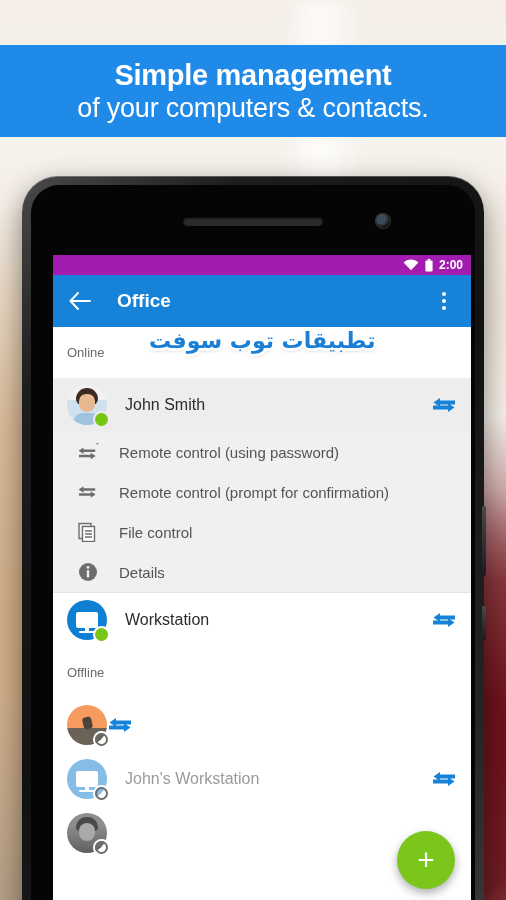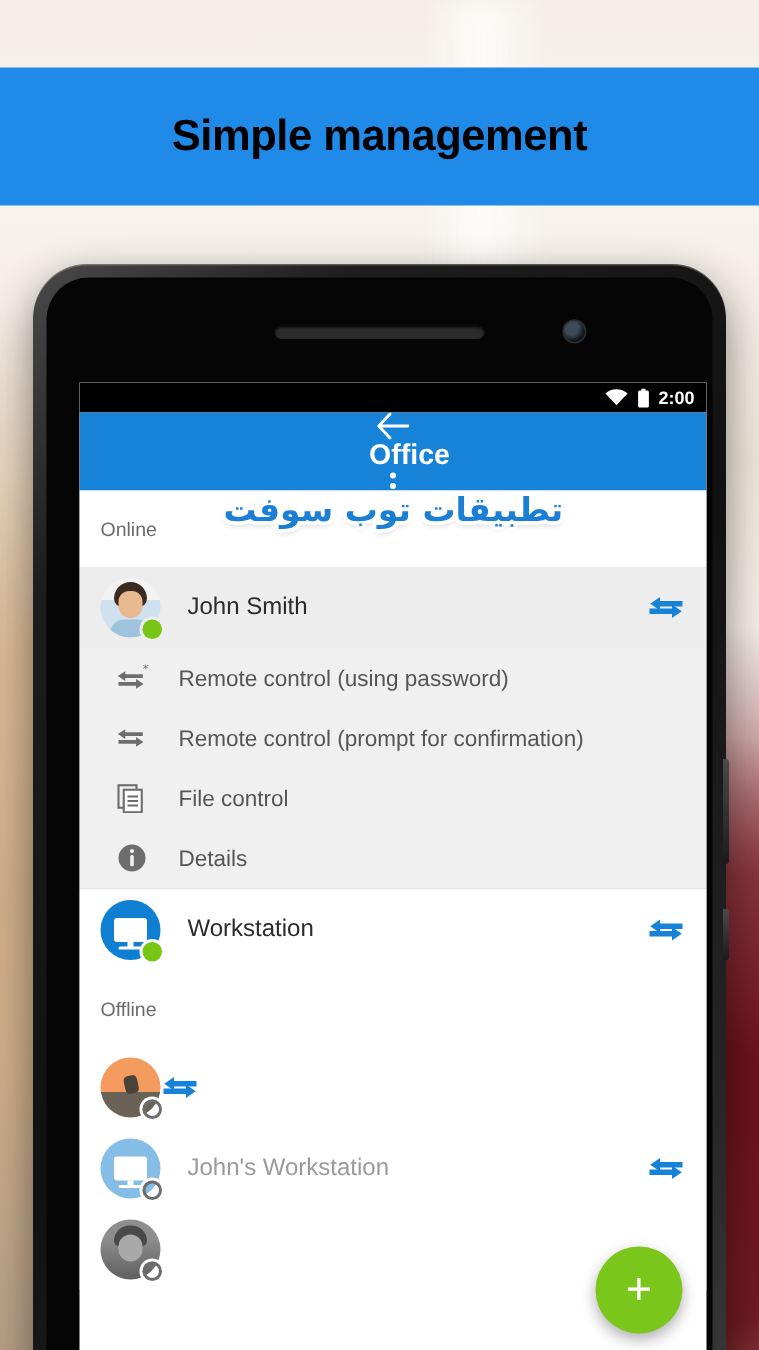--- a/index.html
+++ b/index.html
@@ -23,21 +23,21 @@
   }
   .bg-sheen {
     position: absolute; left: 56%; top: 0; width: 16%; height: 60%;
     background: linear-gradient(90deg, rgba(255,255,255,0) 0%, rgba(255,255,255,0.85) 45%, rgba(255,255,255,0) 100%);
     filter: blur(8px);
   }
 
   
   .banner {
     position: absolute; left: 0; top: 45px; width: 506px; height: 92px;
-    background: #1f8ae8; color: #000000;
+    background: #1f8ae8; color: #ffffff;
     display: flex; flex-direction: column; align-items: center; justify-content: center;
     line-height: 1.0;
   }
   .banner-l1 { font-size: 29px; font-weight: bold; letter-spacing: -0.3px; }
   .banner-l2 { font-size: 27px; font-weight: normal; margin-top: 5px; letter-spacing: -0.2px; }
 
   
   .phone {
     position: absolute; left: 22px; top: 176px; width: 462px; height: 760px;
     border-radius: 36px 36px 10px 10px;
@@ -66,28 +66,28 @@
   .side-btn.v { top: 330px; height: 70px; }
   .side-btn.p { top: 430px; height: 34px; }
 
   
   .screen {
     position: absolute; left: 22px; top: 70px; width: 418px; height: 690px;
     background: #ffffff; overflow: hidden;
   }
 
   .statusbar {
-    height: 20px; background: #000000; display: flex; align-items: center;
+    height: 20px; background: #a21caf; display: flex; align-items: center;
     justify-content: flex-end; padding-right: 8px; gap: 6px; color: #fff;
   }
   .sb-time { font-size: 12px; font-weight: bold; }
 
   .toolbar {
     height: 52px; background: #1683d8; display: flex; align-items: center;
-    padding: 0 12px; color: #fff; flex-direction: column;
+    padding: 0 12px; color: #fff;
   }
   .tb-title { font-size: 19px; font-weight: bold; margin-left: 22px; flex: 1; }
   .tb-btn { width: 30px; height: 30px; display: flex; align-items: center; justify-content: center; cursor: pointer; }
   .dots { display: flex; flex-direction: column; gap: 3px; }
   .dots i { width: 4px; height: 4px; border-radius: 50%; background: #fff; display: block; }
 
   
   .section {
     height: 51px; display: flex; align-items: center; padding-left: 14px;
     font-size: 13px; color: #6b6b6b; background: #fff; position: relative;
@@ -165,20 +165,21 @@
   .fab span { color: #fff; font-size: 30px; line-height: 26px; font-weight: 300; }
 </style>
 </head>
 <body>
 
 <div class="bg"></div>
 <div class="bg-sheen"></div>
 
 <div class="banner">
   <div class="banner-l1">Simple management</div>
+  <div class="banner-l2">of your computers &amp; contacts.</div>
 </div>
 
 <div class="phone">
   <div class="side-btn v"></div>
   <div class="side-btn p"></div>
   <div class="phone-inner">
     <div class="speaker"></div>
     <div class="camera"></div>
 
     <div class="screen">

